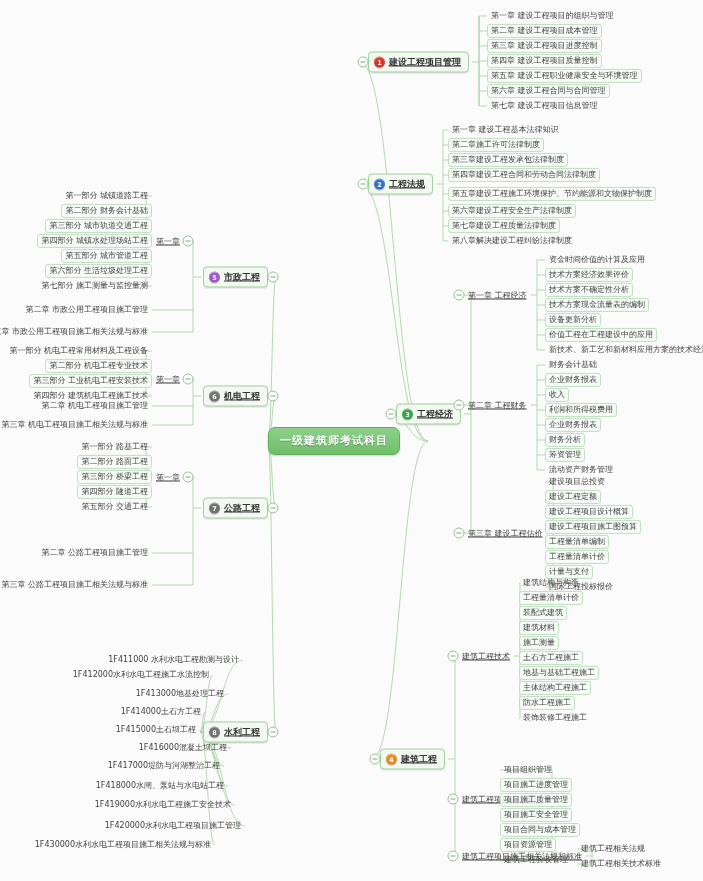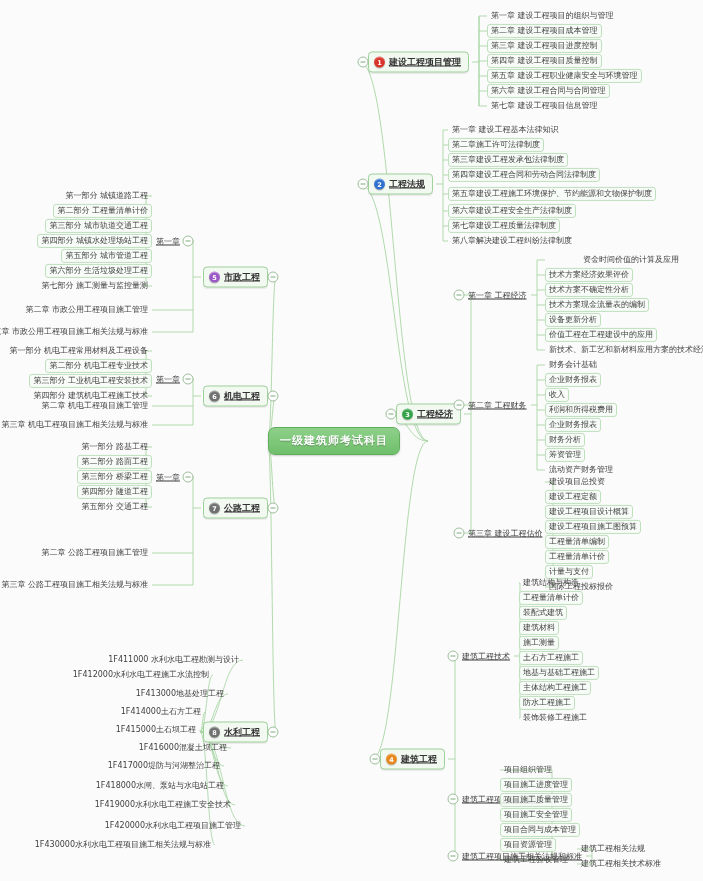--- a/index.html
+++ b/index.html
@@ -287,21 +287,21 @@
     <div class="node leaf boxed" style="top: 211px; left: 448px;">第六章建设工程安全生产法律制度</div>
     <div class="node leaf boxed" style="top: 226px; left: 448px;">第七章建设工程质量法律制度</div>
     <div class="node leaf plain" style="top: 241px; left: 448px;">第八章解决建设工程纠纷法律制度</div>
     <div class="branch" style="top: 414px; left: 396px;">
       <span class="badge" style="background: rgb(52, 163, 74);">3</span>
       <span class="branch-label">工程经济</span>
     </div>
     <div class="toggle" style="left: 391px; top: 414px;"></div>
     <div class="toggle" style="left: 459px; top: 295px;"></div>
     <div class="group" style="top: 295px; left: 466px;"><span class="gtxt">第一章 工程经济</span></div>
-    <div class="node leaf plain" style="top: 260px; left: 545px; margin-left: 34px;">资金时间价值的计算及应用</div>
+    <div class="node leaf plain" style="top: 260px; left: 545px;">资金时间价值的计算及应用</div>
     <div class="node leaf boxed" style="top: 275px; left: 545px;">技术方案经济效果评价</div>
     <div class="node leaf boxed" style="top: 290px; left: 545px;">技术方案不确定性分析</div>
     <div class="node leaf boxed" style="top: 305px; left: 545px; text-align: right;">技术方案现金流量表的编制</div>
     <div class="node leaf boxed" style="top: 320px; left: 545px;">设备更新分析</div>
     <div class="node leaf boxed" style="top: 335px; left: 545px;">价值工程在工程建设中的应用</div>
     <div class="node leaf plain" style="top: 350px; left: 545px;">新技术、新工艺和新材料应用方案的技术经济分析</div>
     <div class="toggle" style="left: 459px; top: 405px;"></div>
     <div class="group" style="top: 405px; left: 466px;"><span class="gtxt">第二章 工程财务</span></div>
     <div class="node leaf plain" style="top: 365px; left: 545px;">财务会计基础</div>
     <div class="node leaf boxed" style="top: 380px; left: 545px;">企业财务报表</div>
@@ -352,21 +352,21 @@
     <div class="node leaf plain" style="top: 849px; left: 577px;">建筑工程相关法规</div>
     <div class="node leaf plain" style="top: 864px; left: 577px;">建筑工程相关技术标准</div>
     <div class="branch" style="top: 277px; right: 435px;">
       <span class="badge" style="background: rgb(155, 89, 200);">5</span>
       <span class="branch-label">市政工程</span>
     </div>
     <div class="toggle" style="left: 273px; top: 277px;"></div>
     <div class="toggle" style="left: 188px; top: 241px;"></div>
     <div class="group" style="top: 241px; left: 154px;"><span class="gtxt">第一章</span></div>
     <div class="node leaf plain" style="top: 196px; right: 551px;">第一部分 城镇道路工程</div>
-    <div class="node leaf boxed" style="top: 211px; right: 551px;">第二部分 工程量清单计价</div>
+    <div class="node leaf boxed" style="top: 211px; right: 551px;">第二部分 财务会计基础</div>
     <div class="node leaf boxed" style="top: 226px; right: 551px;">第三部分 城市轨道交通工程</div>
     <div class="node leaf boxed" style="top: 241px; right: 551px;">第四部分 城镇水处理场站工程</div>
     <div class="node leaf boxed" style="top: 256px; right: 551px;">第五部分 城市管道工程</div>
     <div class="node leaf boxed" style="top: 271px; right: 551px;">第六部分 生活垃圾处理工程</div>
     <div class="node leaf plain" style="top: 286px; right: 551px;">第七部分 施工测量与监控量测</div>
     <div class="node leaf plain" style="top: 310px; right: 551px;">第二章 市政公用工程项目施工管理</div>
     <div class="node leaf plain" style="top: 332px; right: 551px;">第三章 市政公用工程项目施工相关法规与标准</div>
     <div class="branch" style="top: 396px; right: 435px;">
       <span class="badge" style="background: rgb(112, 112, 112);">6</span>
       <span class="branch-label">机电工程</span>

